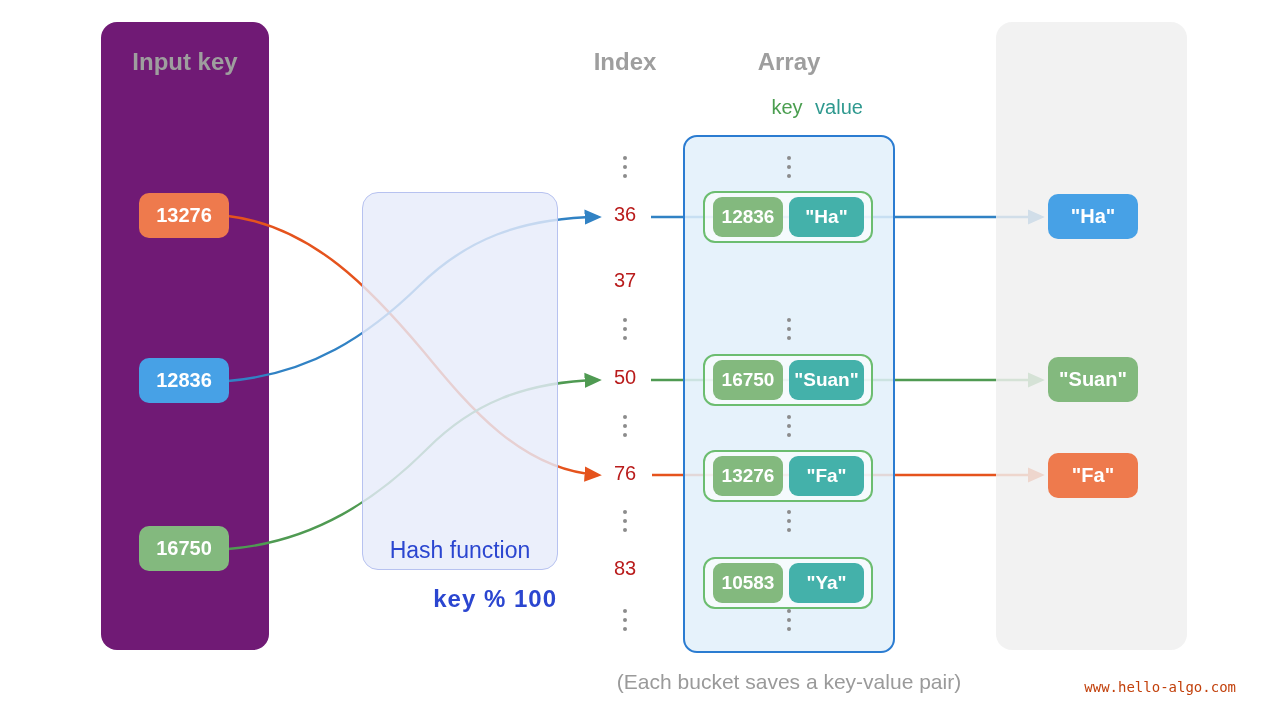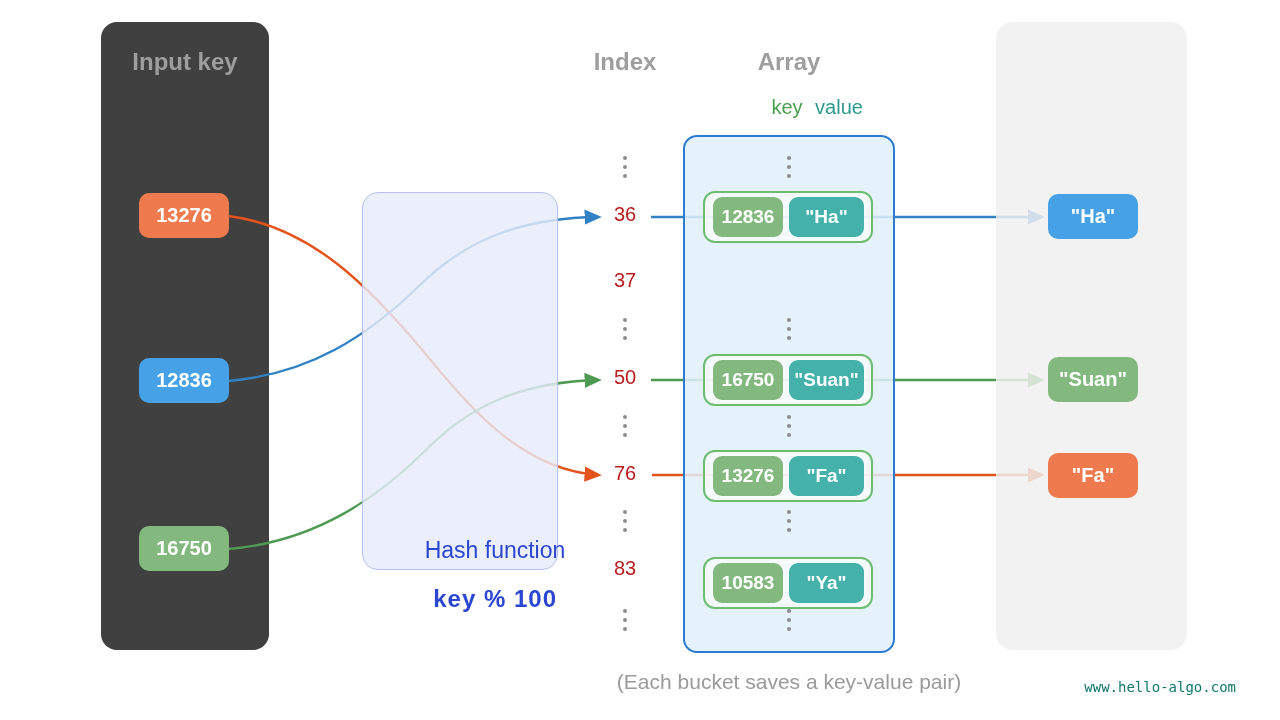--- a/index.html
+++ b/index.html
@@ -3,34 +3,34 @@
 <meta charset="utf-8">
 <style>
   html,body{margin:0;padding:0;background:#ffffff;}
   .stage{position:relative;width:1280px;height:720px;background:#ffffff;overflow:hidden;
          font-family:"Liberation Sans","DejaVu Sans",sans-serif;}
   
   .z1{z-index:1}.z2{z-index:2}.z3{z-index:3}.z4{z-index:4}
   .abs{position:absolute;}
   
   .panel{border-radius:16px;}
-  .panel-left{left:101px;top:22px;width:168px;height:628px;background:#404040;}
+  .panel-left{left:101px;top:22px;width:168px;height:628px;background:#701a75;}
   .panel-right{left:996px;top:22px;width:191px;height:628px;background:rgba(239,239,239,0.84);}
   .panel-title{font-size:24px;font-weight:bold;color:#9e9e9e;text-align:center;white-space:nowrap;}
   
   .pill{width:90px;height:45px;border-radius:10px;color:#ffffff;font-size:20px;font-weight:bold;
         text-align:center;line-height:45px;}
   .c-orange{background:#ee7a4d;}
   .c-blue{background:#47a1e6;}
   .c-green{background:#83b97e;}
   
   .hash-box{left:362px;top:192px;width:196px;height:378px;border-radius:16px;
             background:rgba(231,236,250,0.82);border:1.5px solid #b7c2f0;box-sizing:border-box;}
   .hash-line1{position:absolute;left:0;width:100%;top:344px;text-align:center;
-              font-size:23px;color:#2b46d0;font-weight:500;margin-left:35px;}
+              font-size:23px;color:#2b46d0;font-weight:500;}
   .hash-line2{position:absolute;left:0;width:100%;top:392px;text-align:right;
               font-size:24px;color:#2b46d0;font-weight:bold;letter-spacing:1px;}
   
   .col-head{font-size:24px;font-weight:bold;color:#9e9e9e;transform:translateX(-50%);white-space:nowrap;}
   .idx{transform:translateX(-50%);font-size:20px;color:#b91c1c;white-space:nowrap;}
   .kv-head{transform:translateX(-50%);font-size:20px;white-space:nowrap;}
   .key-head{color:#4a9e4f;margin-left:41px;}
   .value-head{color:#2f998f;margin-left:12px;}
   
   .dots3{transform:translateX(-50%);display:flex;flex-direction:column;gap:5px;align-items:center;}
@@ -41,21 +41,21 @@
   .bucket{left:703px;width:170px;height:52px;border-radius:12px;box-sizing:border-box;
           background:rgba(255,255,255,0.6);border:2px solid #6cbd70;
           display:flex;align-items:center;padding:0 7px 0 8px;gap:6px;}
   .kcell{width:70px;height:40px;border-radius:9px;background:#83b97e;color:#fff;
          font-size:19px;font-weight:bold;text-align:center;line-height:40px;}
   .vcell{flex:1;height:40px;border-radius:9px;background:#44b1aa;color:#fff;
          font-size:19px;font-weight:bold;text-align:center;line-height:40px;}
   
   .caption{left:789px;top:670px;transform:translateX(-50%);font-size:21px;color:#9a9a9a;white-space:nowrap;}
   .watermark{right:44px;top:679px;font-family:"DejaVu Sans Mono","Liberation Mono",monospace;
-             font-size:14px;color:#0f766e;white-space:nowrap;}
+             font-size:14px;color:#c2410c;white-space:nowrap;}
   svg.wires{left:0;top:0;}
 </style>
 </head>
 <body>
 
 <div class="stage">
 
   <div class="abs z1 panel panel-left">
     <div class="panel-title" style="margin-top:26px">Input key</div>
   </div>

